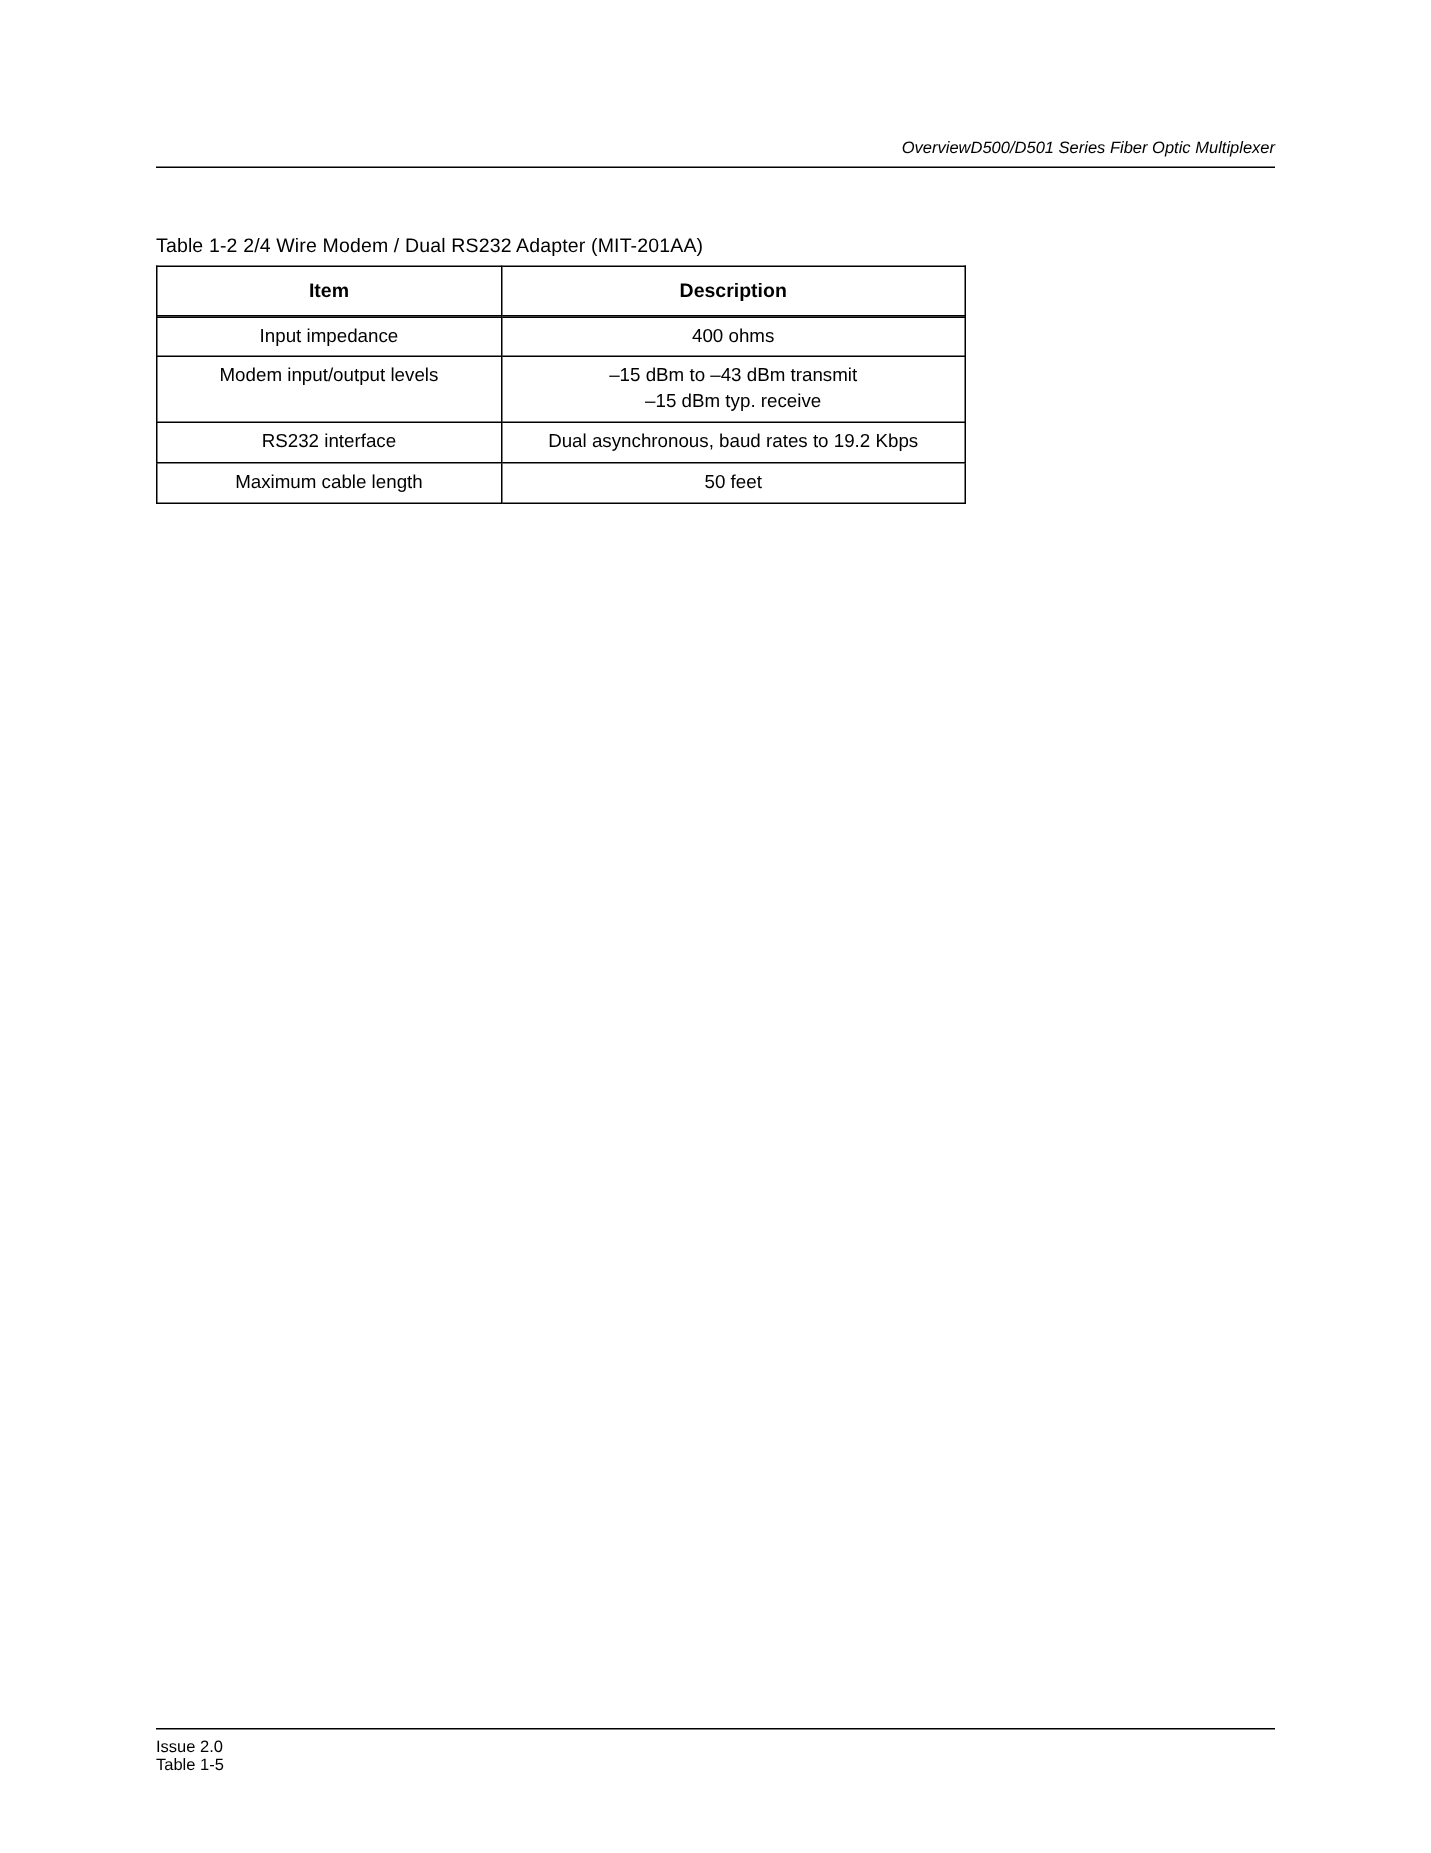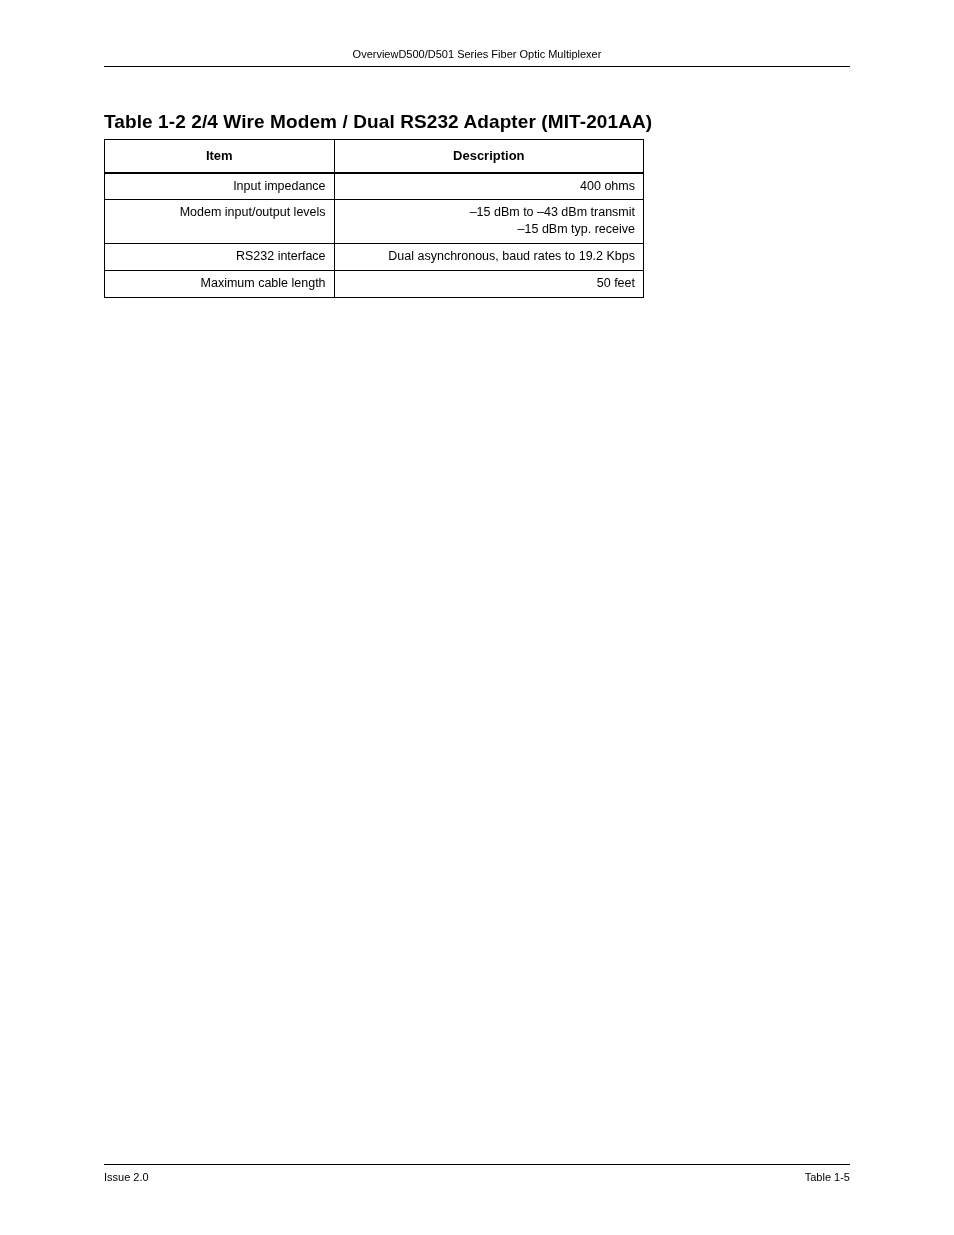--- a/index.html
+++ b/index.html
@@ -15,41 +15,43 @@
     height: 1235px;
     padding: 48px 104px 60px 104px;
   }
   .top-rule {
     border: none;
     border-top: 1.2px solid #000;
     margin: 0 0 0 0;
   }
   .header-row {
     display: flex;
-    justify-content: center;
+    justify-content: flex-end;
     font-size: 11px;
+    font-style: italic;
     color: #000;
     margin-bottom: 6px;
+    margin-top: 45px;
   }
   .table-title {
-    font-size: 19px;
-    font-weight: 700;
+    font-size: 13px;
+    font-weight: 400;
     margin-top: 44px;
     margin-bottom: 6px;
     letter-spacing: 0.1px;
   }
   table.spec {
     border-collapse: collapse;
     width: 540px;
     font-size: 12.5px;
   }
   table.spec th, table.spec td {
     border: 1px solid #000;
     padding: 4px 8px 5px 8px;
-    text-align: right;
+    text-align: center;
     vertical-align: top;
     line-height: 1.35;
   }
   table.spec thead th {
     font-weight: 700;
     text-align: center;
     font-size: 13px;
     padding-top: 7px;
     padding-bottom: 7px;
   }
@@ -69,22 +71,23 @@
     right: 104px;
     bottom: 52px;
   }
   .bottom-rule {
     border: none;
     border-top: 1.2px solid #000;
     margin-bottom: 6px;
   }
   .footer-row {
     display: flex;
-    justify-content: space-between;
+    justify-content: flex-start;
     font-size: 11px;
+    flex-direction: column;
   }
 </style>
 </head>
 <body>
 
 <div class="page">
 
   <div class="header-row">
     <span>Overview</span>
     <span>D500/D501 Series Fiber Optic Multiplexer</span>

